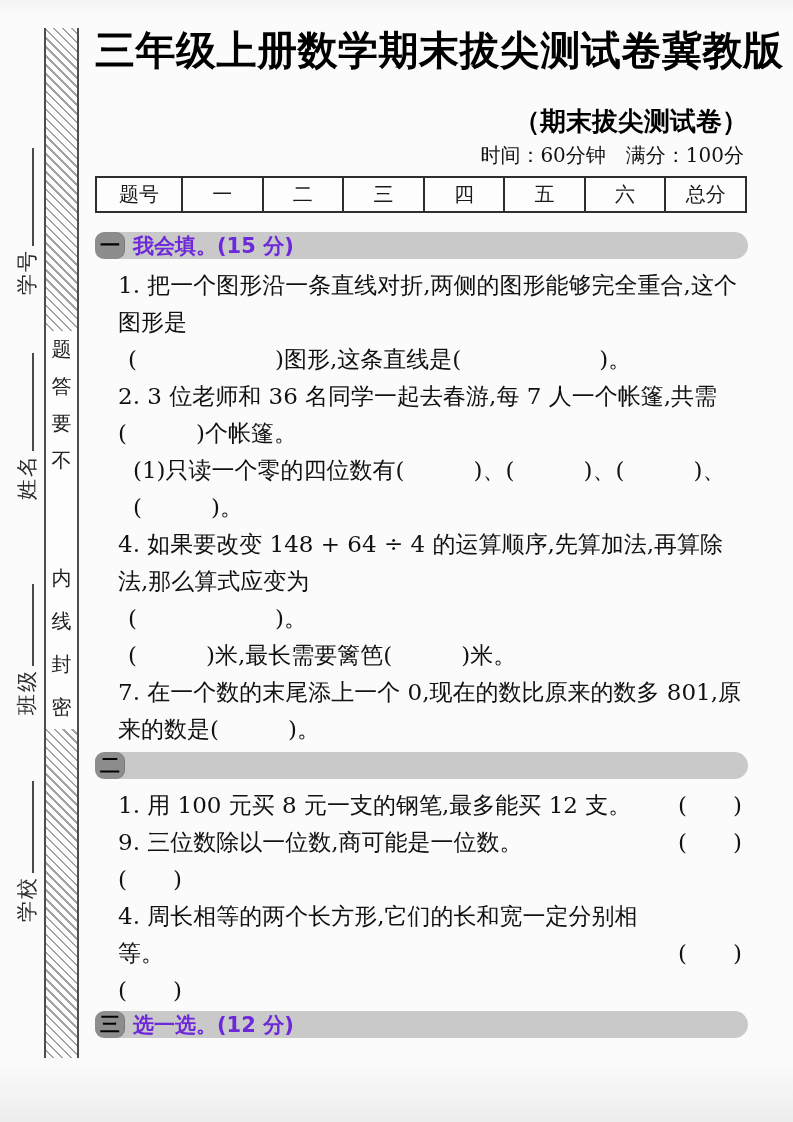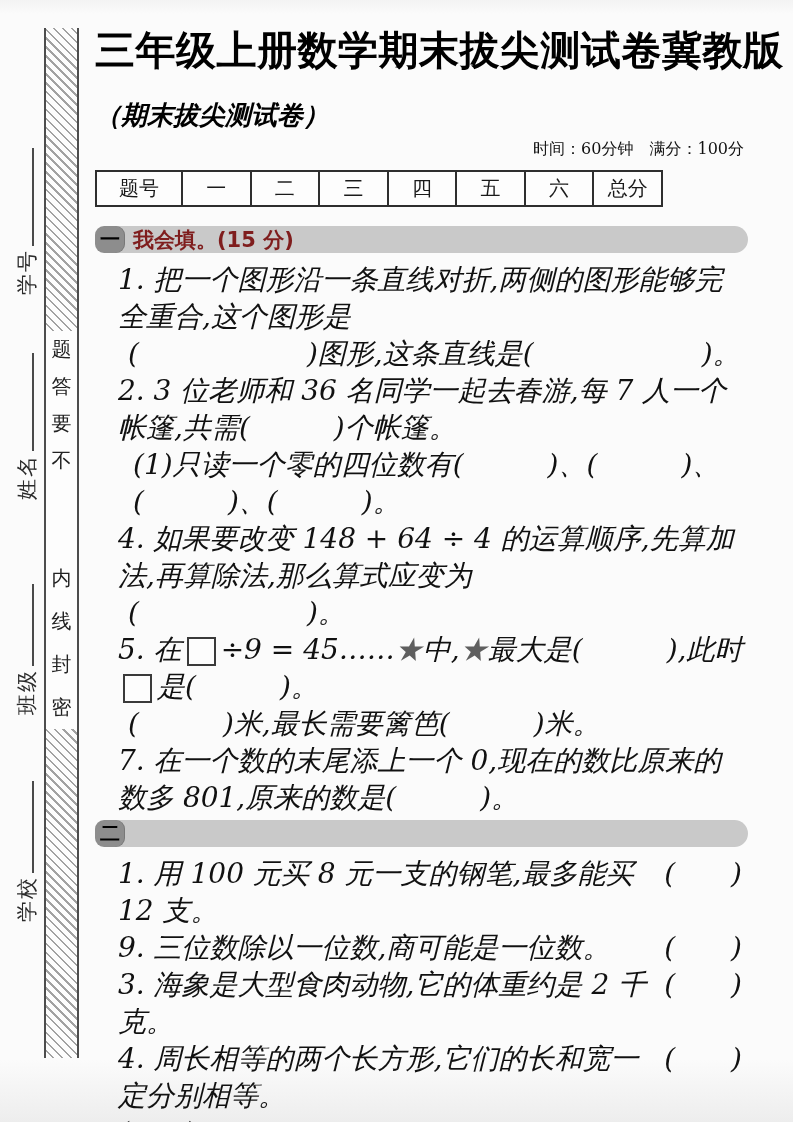--- a/index.html
+++ b/index.html
@@ -33,62 +33,62 @@
   .seal-char{height:37px;line-height:37px;text-align:center;font-size:20px;color:#222;}
   .seal-char.lo{height:43px;line-height:43px;}
 
   
   .content{position:absolute;left:95px;top:0;width:653px;}
   .title{
     margin-top:28px;white-space:nowrap;font-family:Liberation Mono, monospace;
     font-weight:900;font-size:40px;line-height:52px;letter-spacing:0.5px;color:#000;
   }
   .subtitle{
-    margin-top:18px;text-align:left;font-family:"DejaVu Sans","Liberation Sans",sans-serif;
-    font-weight:bold;font-size:26px;line-height:34px;color:#000;font-style:italic;
+    margin-top:24px;text-align:right;font-family:"DejaVu Sans","Liberation Sans",sans-serif;
+    font-weight:bold;font-size:26px;line-height:34px;color:#000;
   }
-  .meta{margin-top:4px;text-align:right;font-size:16px;line-height:26px;padding-right:4px;color:#111;}
+  .meta{margin-top:4px;text-align:right;font-size:20px;line-height:26px;padding-right:4px;color:#111;}
 
-  table.score{border-collapse:collapse;table-layout:fixed;width:568px;margin-top:8px;}
+  table.score{border-collapse:collapse;table-layout:fixed;width:652px;margin-top:8px;}
   table.score td{
     border:2px solid #2e2e2e;height:33px;text-align:center;vertical-align:middle;
     font-size:20px;padding:0;background:#fdfdfd;
   }
   table.score td.c0{width:84px;}
 
   .banner{
     margin-top:19px;height:27px;background:#c9c9c9;border-radius:14px;
     display:flex;align-items:center;
   }
   .banner.tight{margin-top:4px;}
   .banner.tight2{margin-top:2px;}
   .banner-num{
     flex:0 0 30px;height:27px;background:#8d8d8d;border-radius:9px;
     display:flex;align-items:center;justify-content:center;
     font-family:"DejaVu Sans","Liberation Sans",sans-serif;font-weight:bold;font-size:20px;color:#000;
     box-shadow:inset -1px 0 0 rgba(0,0,0,.15);
   }
   .banner-title{
     margin-left:8px;font-family:"DejaVu Sans","Liberation Sans",sans-serif;
-    font-weight:bold;font-size:21px;color:#7f1d1d;
+    font-weight:bold;font-size:21px;color:#6d28d9;
   }
 
-  .line{min-height:37px;line-height:37px;font-size:28px;color:#111;font-style:italic;}
+  .line{min-height:37px;line-height:37px;font-size:23px;color:#111;}
   .first{margin-top:8px;}
   .q{padding-left:23px;}
   .q-cont{padding-left:33px;}
   .q-sub{padding-left:38px;}
 
   .ans-box{
     display:inline-block;width:25px;height:25px;border:2px solid #3a3a3a;background:#fdfdfd;
     vertical-align:-7px;margin:0 5px;
   }
   .star{color:#5f5f5f;}
 
-  .judge-row{display:flex;justify-content:space-between;padding-left:23px;padding-right:6px;}
+  .judge-row{display:flex;justify-content:space-between;padding-left:23px;padding-right:6px;align-items:flex-end;}
   .judge-row .mark{flex:0 0 auto;}
 </style>
 </head>
 <body>
 
 <div class="page">
 
   <div class="side-field f1">
     <span class="fl">学号</span><span class="blank-line"></span>
   </div>
@@ -142,41 +142,37 @@
       <span class="banner-title">我会填。(15 分)</span>
     </div>
 
     <div class="line q first">1. 把一个图形沿一条直线对折,两侧的图形能够完全重合,这个图形是</div>
     <div class="line q-cont">(　　　　　　)图形,这条直线是(　　　　　　)。</div>
     <div class="line q">2. 3 位老师和 36 名同学一起去春游,每 7 人一个帐篷,共需(　　　)个帐篷。</div>
     <div class="line q-sub">(1)只读一个零的四位数有(　　　)、(　　　)、(　　　)、(　　　)。</div>
     <div class="line q">4. 如果要改变 148 + 64 ÷ 4 的运算顺序,先算加法,再算除法,那么算式应变为</div>
     <div class="line q-cont">(　　　　　　)。</div>
 
-    <div class="line q">
-      <span>5. 在</span><span class="ans-box"></span><span>÷9 = 45……</span><span class="star">★</span><span>中,</span><span class="star">★</span><span>最大是(　　　),此时</span><span class="ans-box"></span><span>是(　　　)。</span>
-    </div>
 
     <div class="line q-cont">(　　　)米,最长需要篱笆(　　　)米。</div>
     <div class="line q">7. 在一个数的末尾添上一个 0,现在的数比原来的数多 801,原来的数是(　　　)。</div>
 
     <div class="banner tight">
       <span class="banner-num">二</span>
     </div>
 
     <div class="line judge-row first">
       <span>1. 用 100 元买 8 元一支的钢笔,最多能买 12 支。</span>
       <span class="mark">(　　)</span>
     </div>
     <div class="line judge-row">
       <span>9. 三位数除以一位数,商可能是一位数。</span>
       <span class="mark">(　　)</span>
     </div>
     <div class="line judge-row">
-      <span>3. 海象是大型食肉动物,它的体重约是 2 千克。</span>
       <span class="mark">(　　)</span>
     </div>
     <div class="line judge-row">
       <span>4. 周长相等的两个长方形,它们的长和宽一定分别相等。</span>
       <span class="mark">(　　)</span>
     </div>
     <div class="line judge-row">
       <span class="mark">(　　)</span>
     </div>
 

